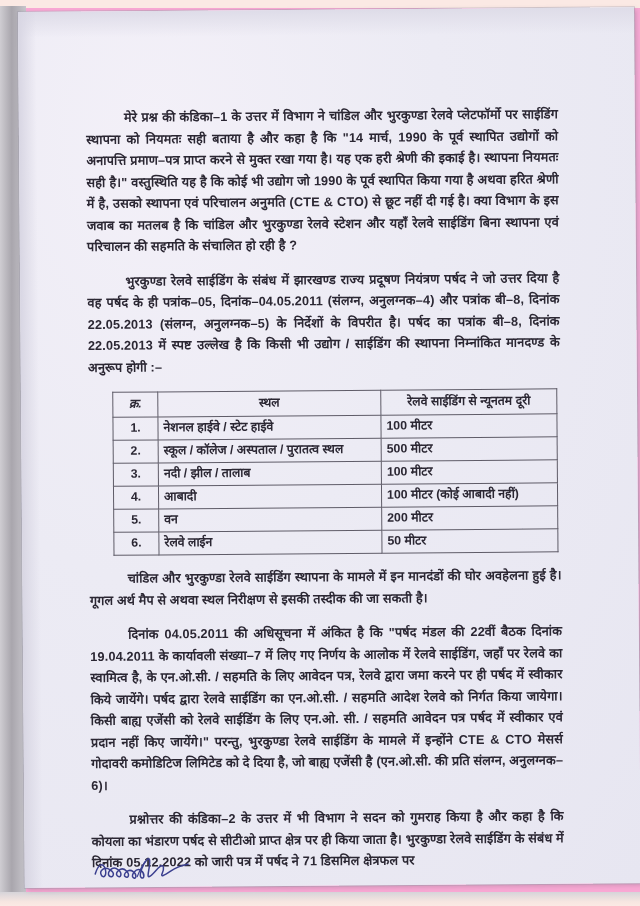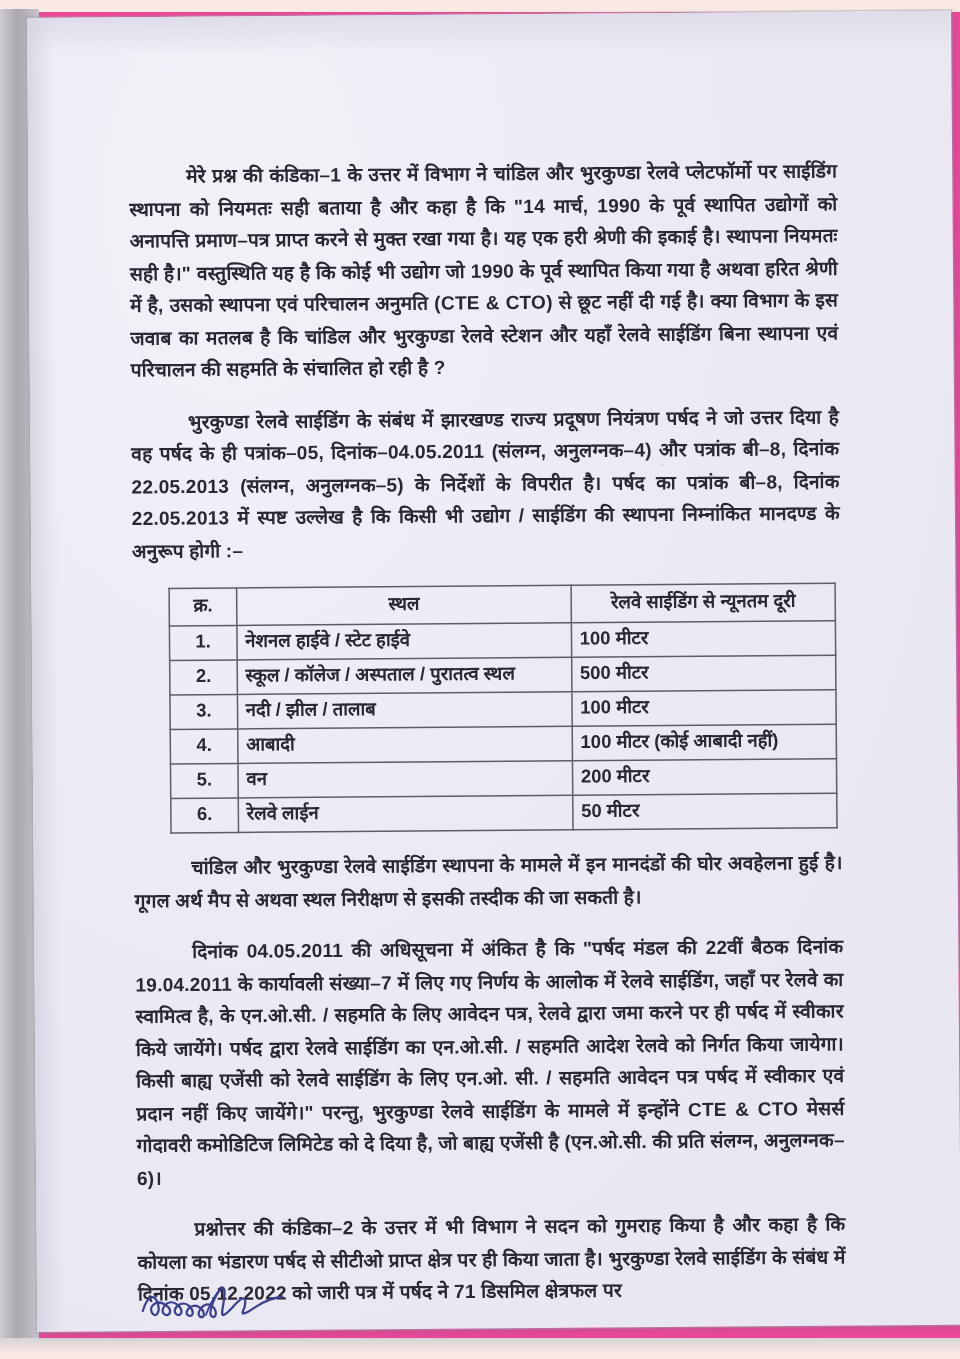--- a/index.html
+++ b/index.html
@@ -4,21 +4,21 @@
 <style>
   html,body{margin:0;padding:0;}
   body{
     width:640px;height:906px;overflow:hidden;
     background:#fdeeea;
     font-family:"Liberation Sans","DejaVu Sans",sans-serif;
   }
   
   #scan{
     position:absolute;left:0;top:0;width:640px;height:906px;
-    background:#ec4899;
+    background:#f9a8d4;
   }
   
   .bed{
     position:absolute;background:#b9b6bd;
   }
   .bed.left{left:0;top:6px;width:26px;height:890px;
     background:linear-gradient(90deg,#cfcdd2 0%,#a9a6ad 45%,#c7c5cb 100%);}
   .bed.topstrip{left:0;top:0;width:640px;height:8px;background:#fbe9e4;}
   .bed.botstrip{left:0;top:892px;width:640px;height:14px;
     background:linear-gradient(180deg,#d6d4d9 0%,#f7e6e1 70%,#fbe9e4 100%);}
@@ -74,21 +74,21 @@
     line-height:17px;
     font-weight:600;
   }
   table.norms thead th{
     text-align:center;
     padding:3px 5px 4px 5px;
   }
   table.norms td.sn{width:34px;text-align:center;}
   table.norms td.place{width:212px;text-align:left;}
   table.norms td.dist{text-align:left;}
-  table.norms th.sn{width:34px;}
+  table.norms th.sn{width:34px;font-style:italic;}
   table.norms th.place{width:212px;}
   
   #sig{
     position:absolute;left:92px;top:846px;width:130px;height:46px;
     transform:rotate(-0.45deg);transform-origin:0 0;
   }
   #sig svg{display:block;}
   
   .speck{position:absolute;background:#c9c6d2;border-radius:50%;opacity:.55;}
 </style>

